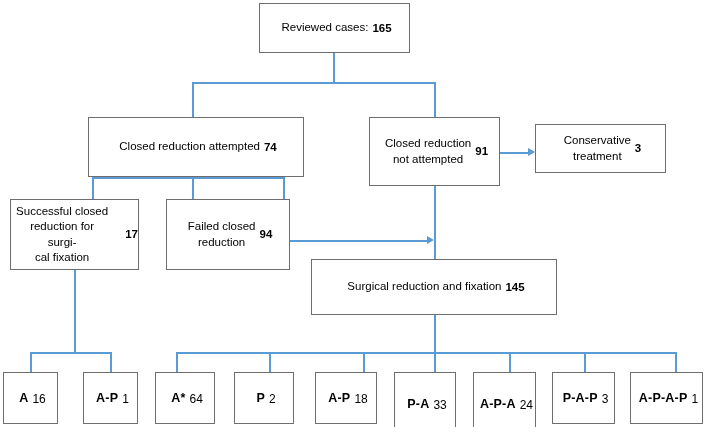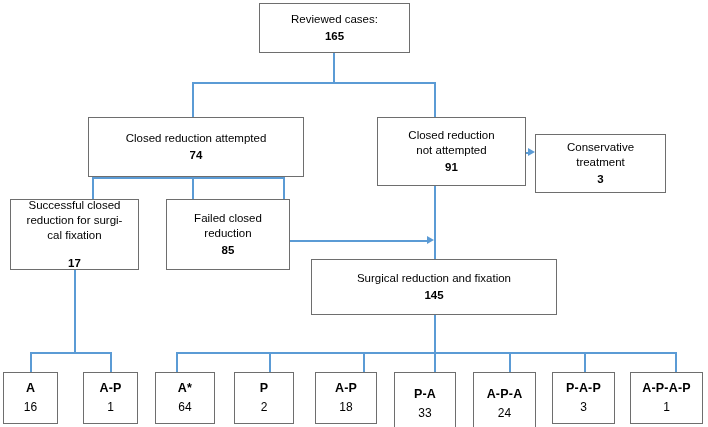--- a/index.html
+++ b/index.html
@@ -14,21 +14,21 @@
     background: #ffffff;
     font-family: "Liberation Sans", sans-serif;
     overflow: hidden;
   }
   .node {
     position: absolute;
     box-sizing: border-box;
     border: 1.4px solid #6e6e6e;
     background: #ffffff;
     display: flex;
-    flex-direction: column;
+    flex-direction: row;
     align-items: center;
     justify-content: center;
     text-align: center;
     color: #000000;
     font-size: 11.5px;
     line-height: 1.32;
     z-index: 3;
   }
   .node .label {
     display: block;
@@ -112,43 +112,43 @@
   <div class="node" style="left:259px; top:3px; width:151px; height:50px;">
     <span class="label">Reviewed cases:</span>
     <span class="count">165</span>
   </div>
 
   <div class="node" style="left:88px; top:117px; width:216px; height:60px;">
     <span class="label">Closed reduction attempted</span>
     <span class="count">74</span>
   </div>
 
-  <div class="node" style="left:369px; top:117px; width:149px; height:69px;margin-left:8px;">
+  <div class="node" style="left:369px; top:117px; width:131px; height:69px;">
     <span class="label">Closed reduction
 not attempted</span>
     <span class="count">91</span>
   </div>
 
-  <div class="node" style="left:535px; top:134px; width:131px; height:59px;">
+  <div class="node" style="left:535px; top:124px; width:131px; height:49px;">
     <span class="label">Conservative
 treatment</span>
     <span class="count">3</span>
   </div>
 
   <div class="node" style="left:10px; top:199px; width:129px; height:71px;gap:12px;">
     <span class="label">Successful closed
 reduction for surgi-
 cal fixation</span>
     <span class="count">17</span>
   </div>
 
   <div class="node" style="left:166px; top:199px; width:124px; height:71px;">
     <span class="label">Failed closed
 reduction</span>
-    <span class="count">85</span>
+    <span class="count">94</span>
   </div>
 
   <div class="node" style="left:311px; top:259px; width:246px; height:56px;">
     <span class="label">Surgical reduction and fixation</span>
     <span class="count">145</span>
   </div>
 
   <div class="node leaf" style="left:3px; top:372px; width:55px; height:52px;">
     <span class="label">A</span>
     <span class="count">16</span>

